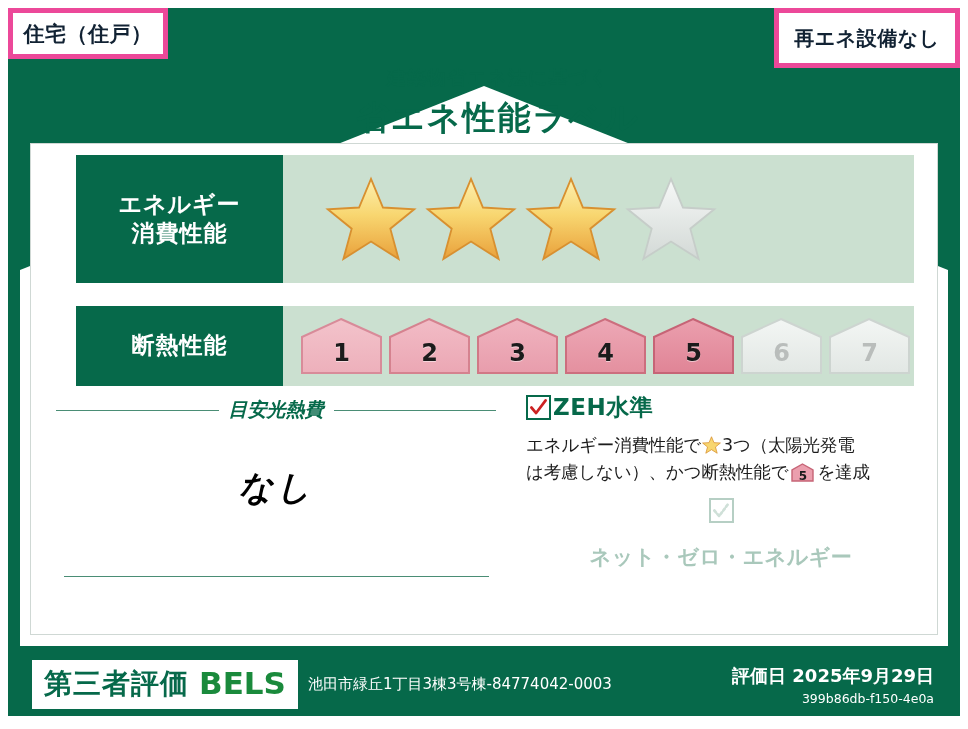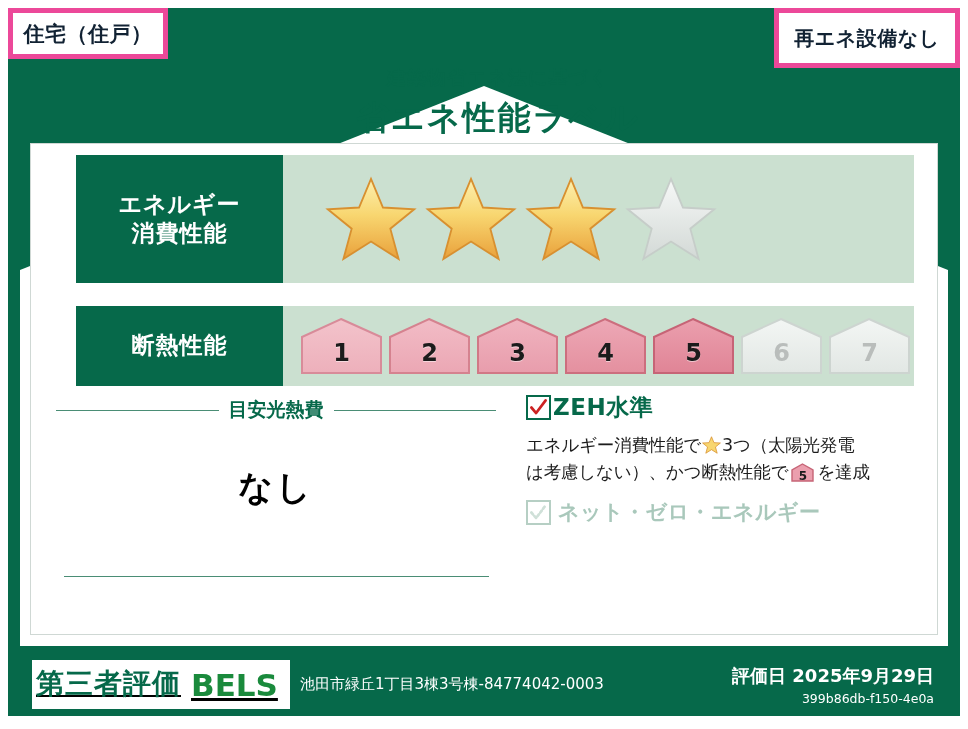--- a/index.html
+++ b/index.html
@@ -110,21 +110,21 @@
   .hnum {
     position: absolute; left: 0; right: 0; top: 22px;
     text-align: center;
     font-size: 24px; font-weight: bold;
     color: #1b1b1b;
     text-shadow: 0 1px 0 rgba(255,255,255,.5);
   }
   .hbox.off .hnum { color: #b9bdbb; text-shadow: none; }
 
   
-  .cost-block { position: absolute; left: 25px; top: 253px; width: 440px; }
+  .cost-block { position: absolute; left: 25px; top: 253px; width: 440px; font-style: italic; }
   .cost-head {
     display: flex; align-items: center; gap: 10px;
     color: #06694a; font-weight: bold; font-size: 19px;
   }
   .cost-head .rule { flex: 1 1 auto; height: 1px; background: #4a8d75; }
   .cost-value {
     text-align: center;
     margin-top: 42px;
     color: #000000;
     font-weight: bold;
@@ -161,38 +161,37 @@
   .mini-star { display: inline-block; width: 19px; height: 18px; vertical-align: -3px; margin: 0 1px; }
   .mini-house {
     display: inline-block; position: relative;
     width: 25px; height: 19px; vertical-align: -4px; margin: 0 2px;
   }
   .mini-house svg { display: block; width: 100%; height: 100%; }
   .mini-house span {
     position: absolute; left: 0; right: 0; top: 4px;
     text-align: center; font-size: 12px; font-weight: bold; color: #1b1b1b;
   }
-  .zeh-netzero-row { display: flex; align-items: center; gap: 7px; margin-top: 12px; }
+  .zeh-netzero-row { display: flex; align-items: center; gap: 20px; margin-top: 12px; flex-direction: column; }
   .zeh-netzero-text { color: #a9c8bb; font-weight: bold; font-size: 21px; letter-spacing: 0.5px; }
 
   
   .footer {
     position: absolute;
     left: 8px; bottom: 8px;
     width: 952px; height: 73px;
     z-index: 6;
     display: flex; align-items: center;
   }
   .bels-badge {
     margin-left: 24px;
     background: #ffffff;
-    padding: 5px 12px 6px 4px;
-    display: flex; align-items: flex-end; gap: 10px;
+    padding: 5px 12px 6px 12px;
+    display: flex; align-items: flex-start; gap: 10px;
     flex: 0 0 auto;
-    text-decoration: underline;
   }
   .bels-jp { color: #06694a; font-weight: bold; font-size: 28px; letter-spacing: 1px; }
   .bels-en { color: #1a8a3c; font-weight: bold; font-size: 31px; letter-spacing: 0px; }
   .footer-addr {
     color: #ffffff;
     font-size: 15px;
     margin-left: 10px;
     letter-spacing: 0px;
     white-space: nowrap;
   }

